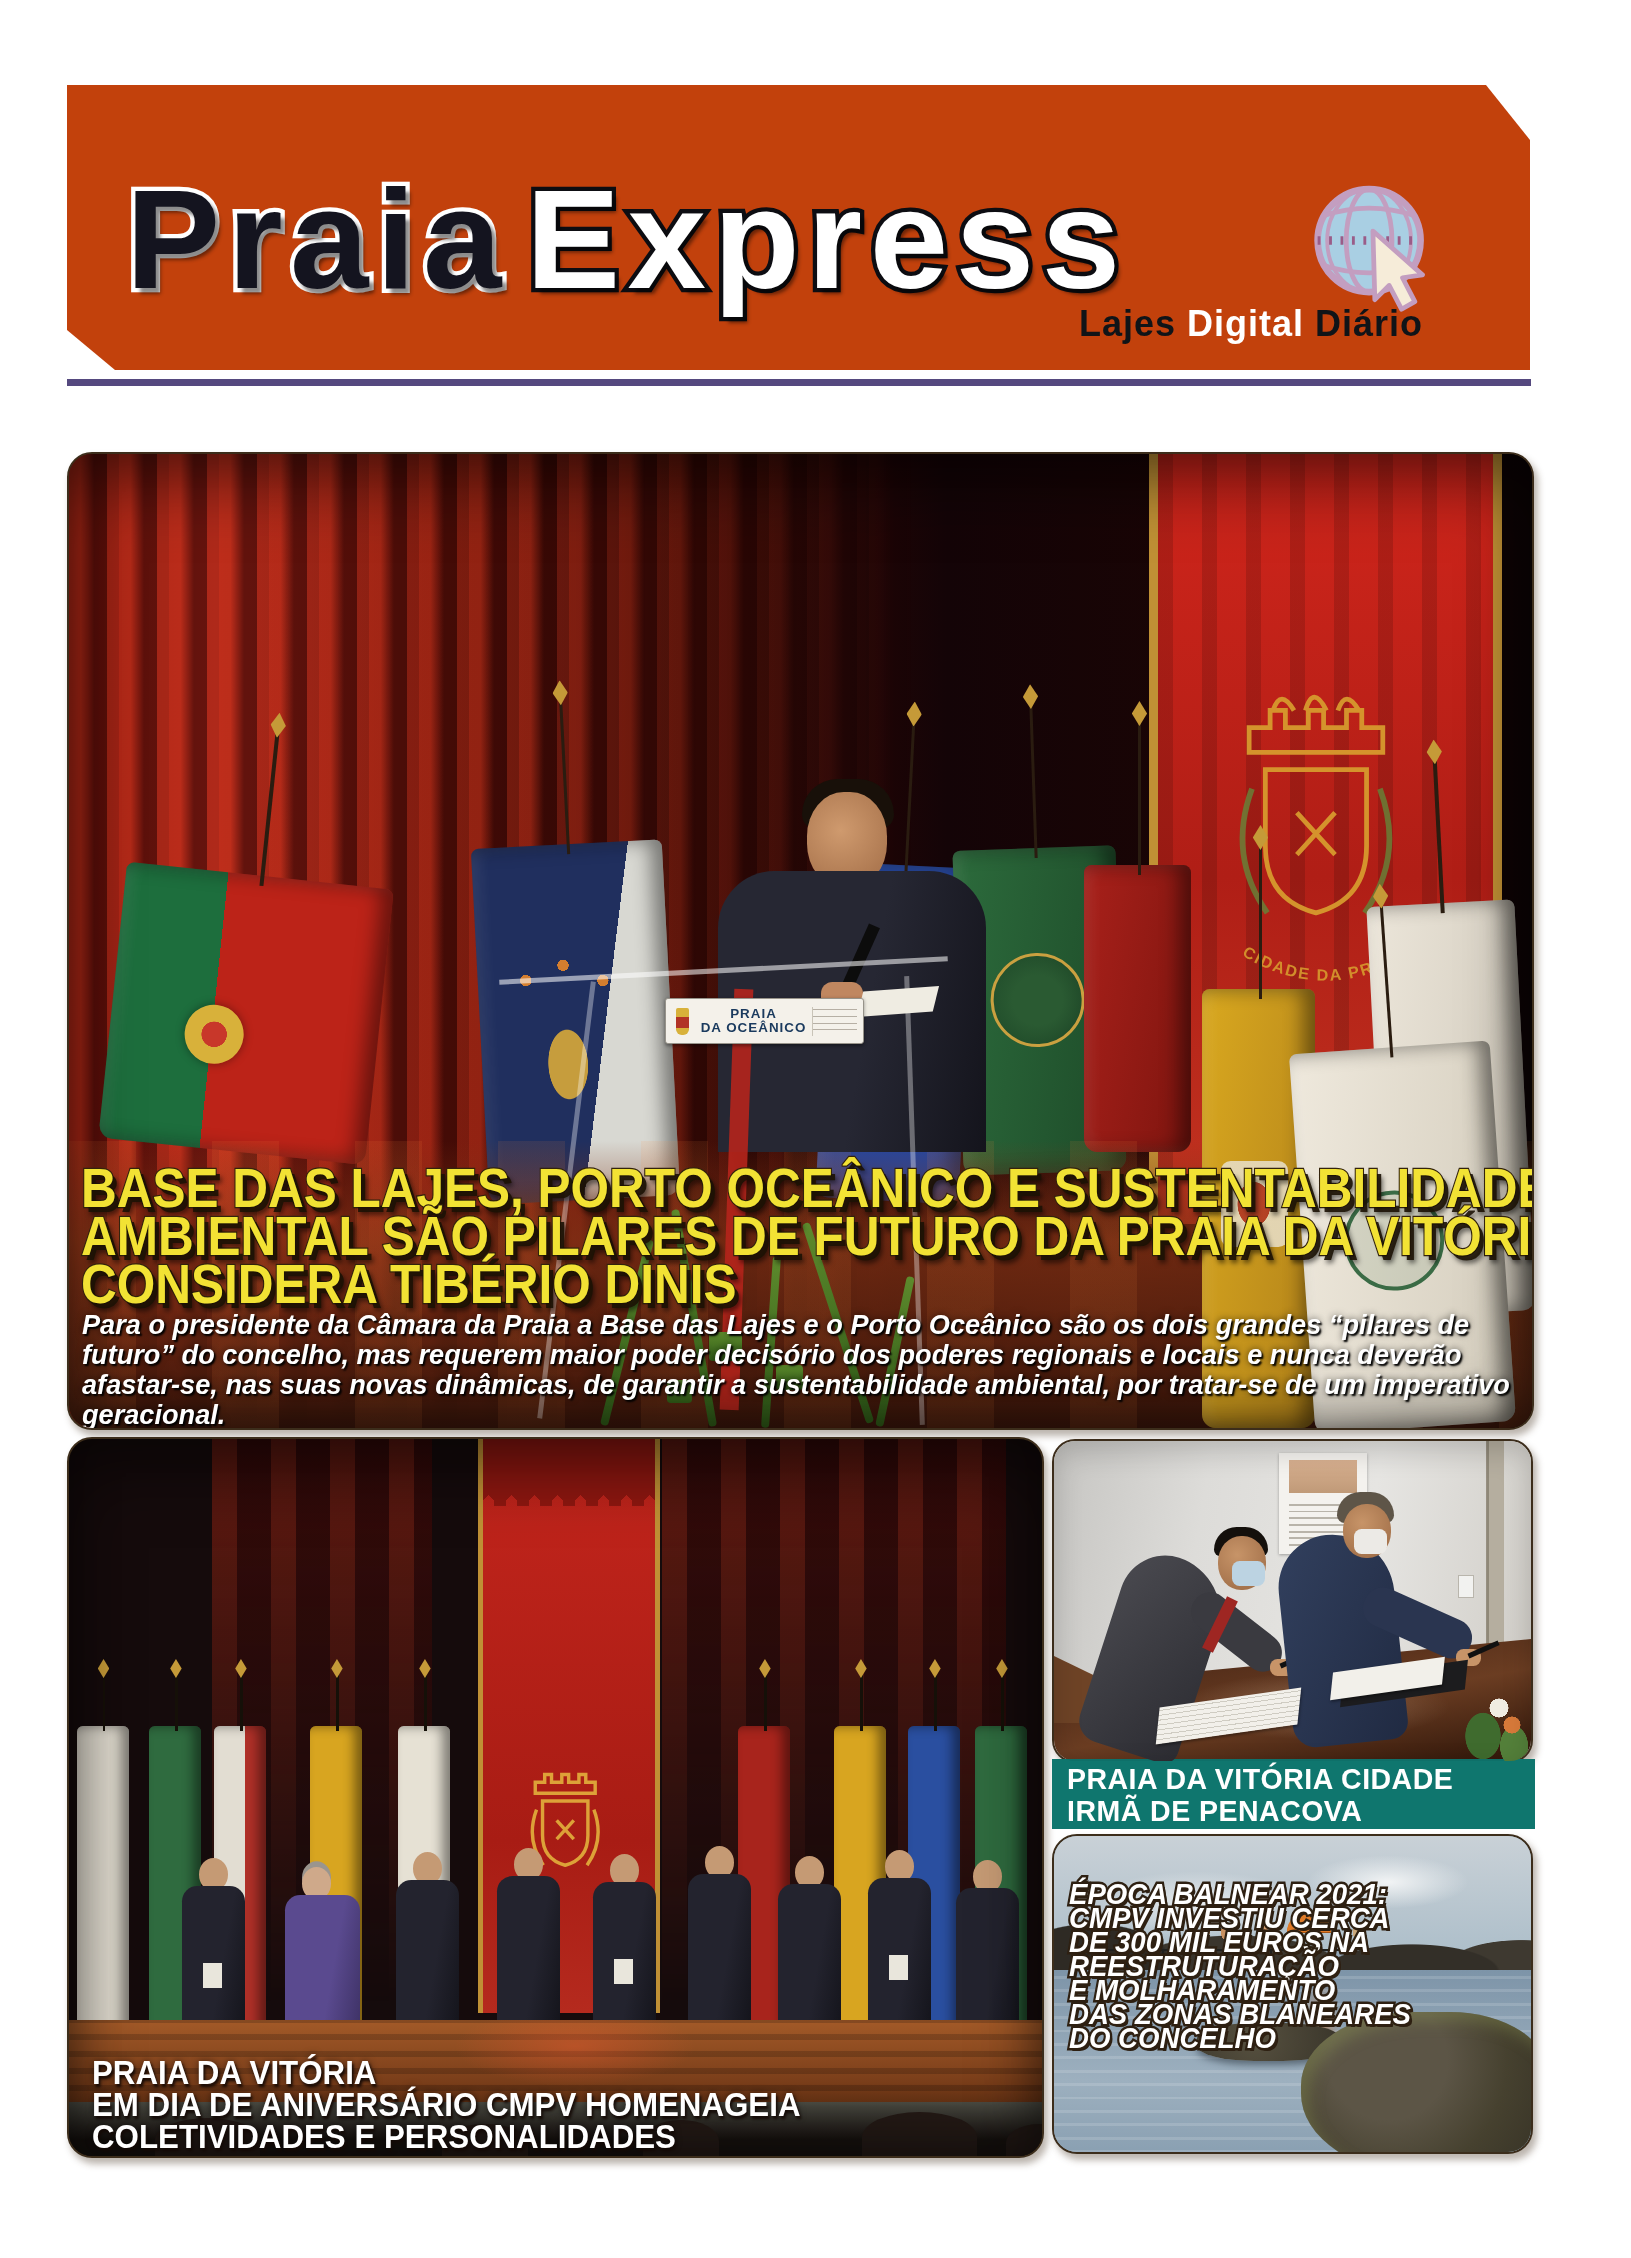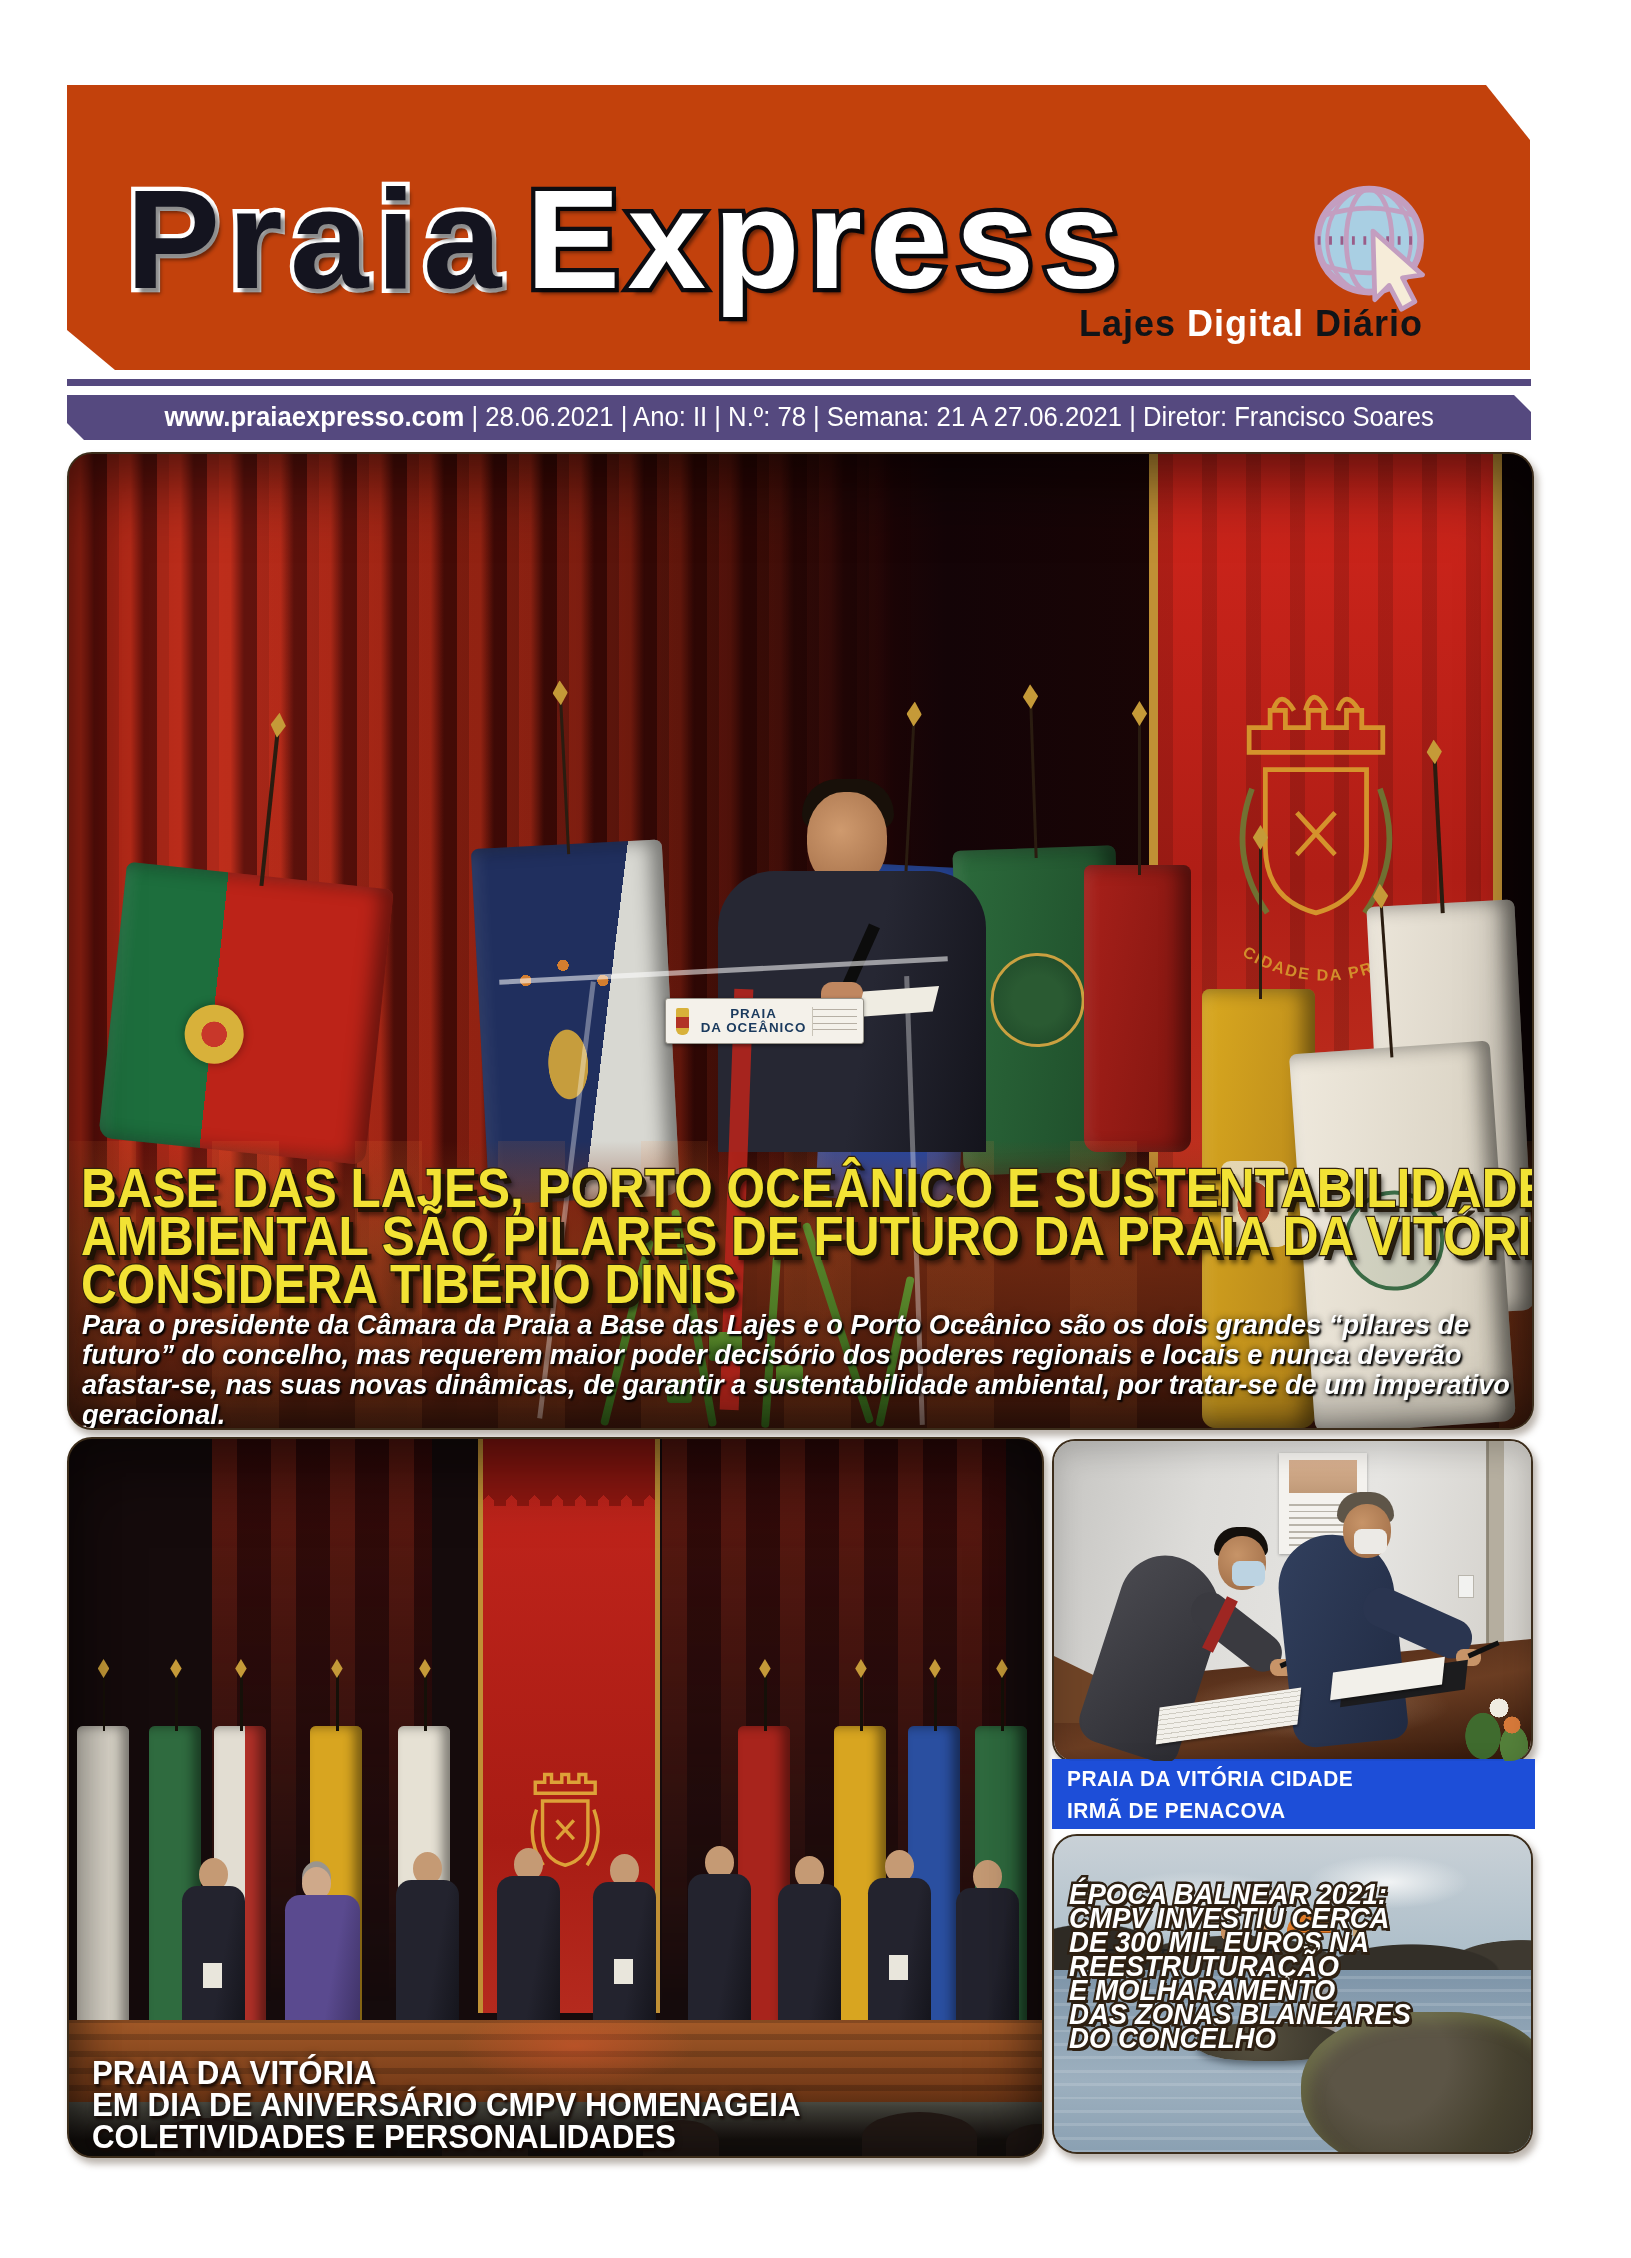--- a/index.html
+++ b/index.html
@@ -237,22 +237,22 @@
   .sman2 .head{left:88px;top:25px;background:radial-gradient(circle at 40% 35%,#c79468,#9a6843);}
   .sman2 .hair{position:absolute;left:82px;top:13.4px;width:57px;height:31px;border-radius:29px 29px 9.6px 9.6px;background:#5e5548;}
   .sman2 .mask{left:99px;top:50px;background:#eceae6;}
   .sman .hand{position:absolute;width:25px;height:17px;border-radius:7.6px;background:#c79468;}
   .sman1 .hand{left:178px;top:161px;}
   .sman2 .hand{left:201px;top:170px;}
   .sman .pen{position:absolute;width:32.5px;height:4.8px;background:#111;transform:rotate(-24deg);}
   .sman1 .pen{left:187px;top:159px;}
   .sman2 .pen{left:212px;top:168px;}
 
-  .band{position:absolute;left:1052px;top:1759px;width:483px;height:70px;background:#1d4ed8;
-    color:#fff;font-weight:bold;font-size:22px;line-height:32px;padding:3.8px 0 0 15.3px;box-sizing:border-box;
+  .band{position:absolute;left:1052px;top:1759px;width:483px;height:70px;background:#0f766e;
+    color:#fff;font-weight:bold;font-size:30px;line-height:32px;padding:3.8px 0 0 15.3px;box-sizing:border-box;
     letter-spacing:0.5px;}
   .band .bl{transform:scaleX(.95);transform-origin:left top;white-space:nowrap;}
 
   .rock-photo{left:1052px;top:1834px;width:477px;height:316px;background:#93a7b8;font-style:italic;}
   .rk-sky{position:absolute;left:0;top:0;width:100%;height:115px;background:
     radial-gradient(ellipse 115px 38px at 70% 40%,#f2f4f5,transparent 70%),
     radial-gradient(ellipse 153px 48px at 30% 60%,#e8ecee,transparent 70%),
     linear-gradient(180deg,#c9d1d7,#aebfca);}
   .rk-rocks{position:absolute;left:0;top:50px;width:100%;height:91px;background:
     radial-gradient(ellipse 124px 57px at 8% 80%,#2e2a24 0 60%,transparent 62%),
@@ -300,23 +300,20 @@
       <line x1="8" y1="62" x2="116" y2="62" stroke="#9a5c88" stroke-width="9" stroke-dasharray="3 9"></line>
       <path d="M66,52 L118,98 L97,101 L110,126 L96,134 L83,109 L68,124 Z" fill="#f6ecd9" stroke="#c39ec0" stroke-width="5" stroke-linejoin="round"></path>
     </svg>
     <div class="tagline">
       <span class="tg-dark">Lajes </span><span class="tg-white">Digital</span><span class="tg-dark"> Diário</span>
     </div>
   </header>
 
   <div class="rule"></div>
 
-  <div class="infobar">
-    <span class="inner"><span class="site">www.praiaexpresso.com</span><span> | 28.06.2021 | Ano: II | N.º: 78 | Semana: 21 A 27.06.2021 | Diretor: Francisco Soares</span></span>
-  </div>
 
   <section class="photo main-photo">
     <div class="mp-base"></div>
     <div class="mp-curtain"></div>
 
     <div class="mp-banner">
       <div class="folds"></div>
       <svg class="emblem" width="239" height="401" viewBox="0 0 250 420">
         <g fill="none" stroke="#d79a2e" stroke-width="5" opacity="0.95">
           <path d="M45,96 h22 v-18 h16 v18 h24 v-18 h16 v18 h24 v-18 h16 v18 h22 v26 h-140 z"></path>

